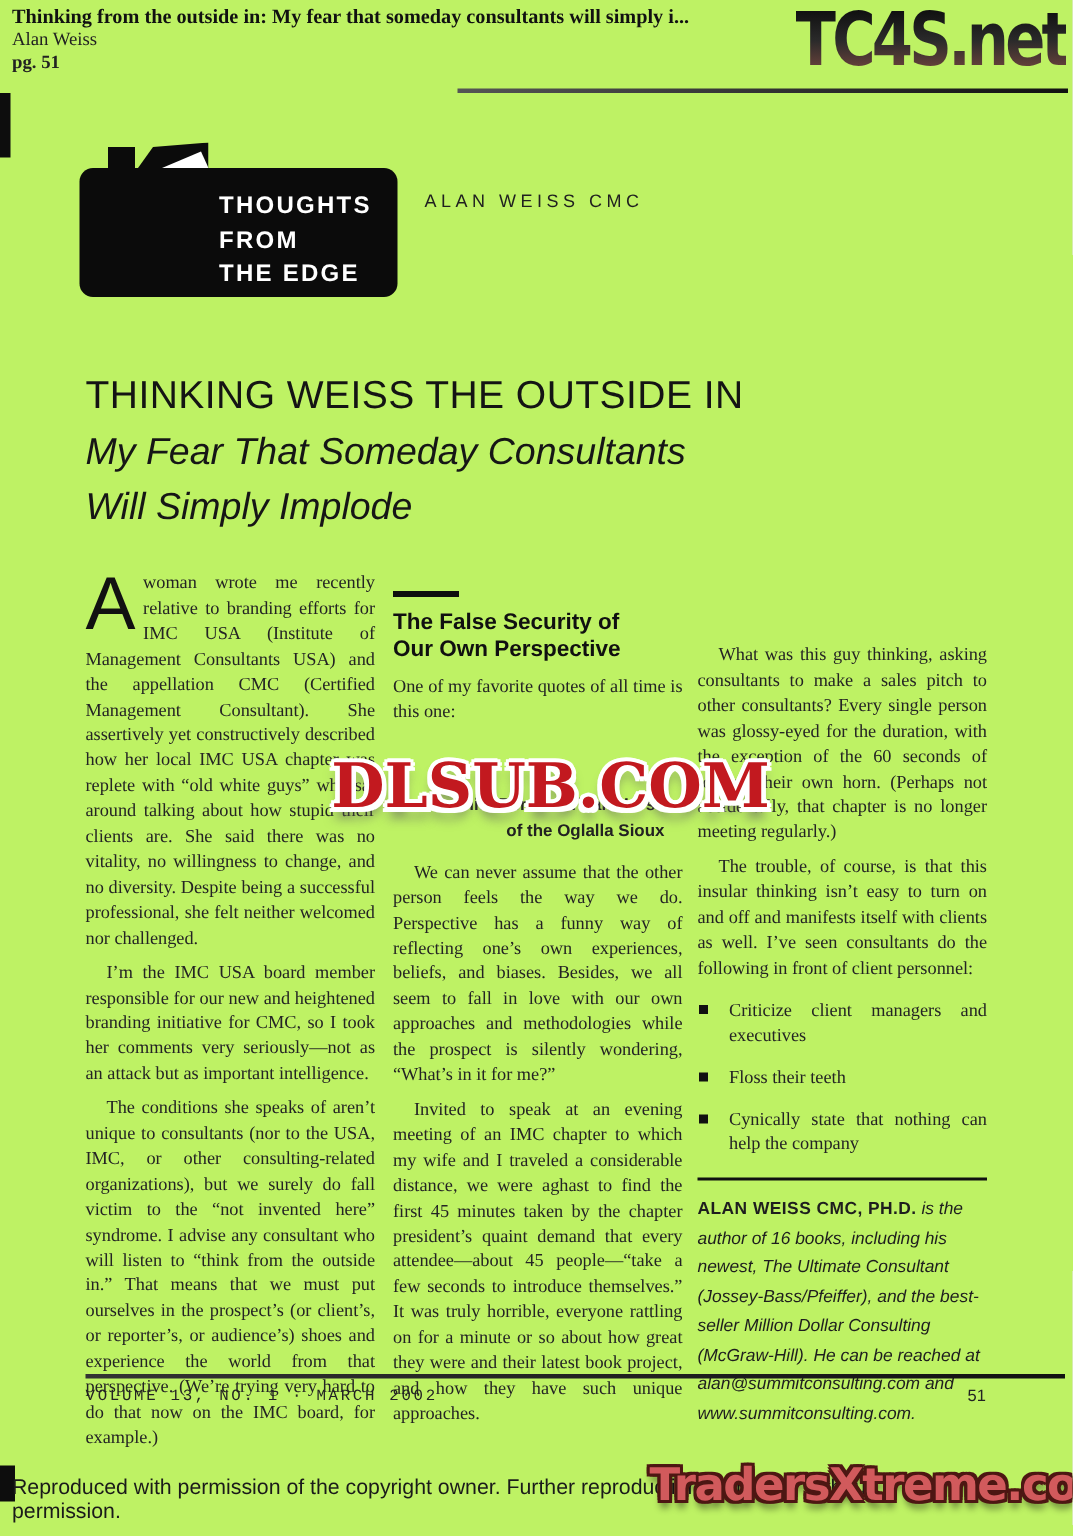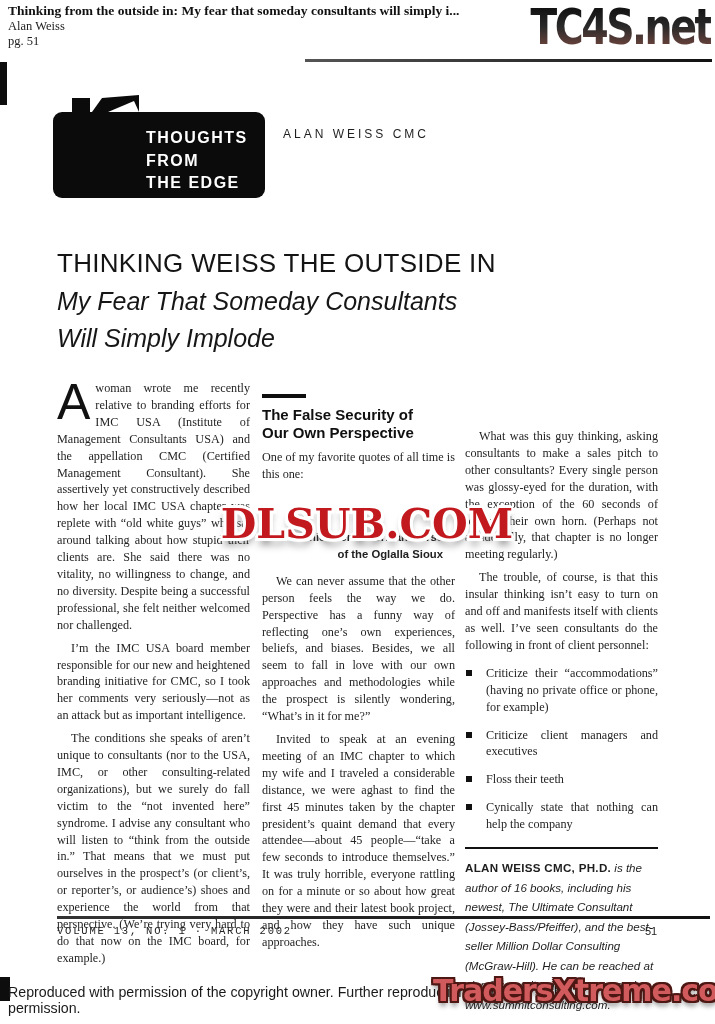--- a/index.html
+++ b/index.html
@@ -1,25 +1,25 @@
 <!DOCTYPE html>
 <html><head>
 <meta charset="utf-8">
 <style>
   html,body{margin:0;padding:0;background:#e8e8e8;}
-  .page{position:relative;width:715px;height:1024px;background:#ffffff;overflow:hidden;
+  .page{position:relative;width:715px;height:1024px;background:#bef264;overflow:hidden;
         font-family:"Liberation Serif",serif;color:#222;}
 
   
   .scan-header{position:absolute;left:8px;top:3px;width:500px;line-height:1.18;}
   .scan-title{font-family:"Liberation Serif",serif;font-weight:bold;font-size:13.5px;color:#111;}
   .scan-author{font-size:12.5px;}
   .scan-journal{font-size:12.5px;}
   .scan-journal em{font-style:italic;}
-  .scan-pg{font-size:12.5px;}
+  .scan-pg{font-size:12.5px;font-weight:bold;}
 
   .tc4s{position:absolute;right:4px;top:-2px;font-family:"DejaVu Sans",sans-serif;font-weight:bold;
         font-size:47px;letter-spacing:-3px;background:linear-gradient(#101010 15%,#2a2a2a 50%,#72463e 88%);
         -webkit-background-clip:text;background-clip:text;color:transparent;
         transform:scaleX(.84) scaleY(1.05);transform-origin:right top;}
 
   .top-rule{position:absolute;left:305px;top:59px;width:407px;height:3px;
             background:linear-gradient(to right,#555,#111);}
   .edge-bar-top{position:absolute;left:0;top:62px;width:7px;height:43px;background:#0d0d0d;}
 
@@ -149,21 +149,20 @@
       <div>of the Oglalla Sioux</div>
     </div>
     <p class="indent" style="margin-top:10px;">We can never assume that the other person feels the way we do. Perspective has a funny way of reflecting one’s own experiences, beliefs, and biases. Besides, we all seem to fall in love with our own approaches and methodologies while the prospect is silently wondering, “What’s in it for me?”</p>
     <p class="indent">Invited to speak at an evening meeting of an IMC chapter to which my wife and I traveled a considerable distance, we were aghast to find the first 45 minutes taken by the chapter president’s quaint demand that every attendee—about 45 people—“take a few seconds to introduce themselves.” It was truly horrible, everyone rattling on for a minute or so about how great they were and their latest book project, and how they have such unique approaches.</p>
   </div>
 
   <div class="col col3">
     <p class="indent">What was this guy thinking, asking consultants to make a sales pitch to other consultants? Every single person was glossy-eyed for the duration, with the exception of the 60 seconds of tooting their own horn. (Perhaps not accidentally, that chapter is no longer meeting regularly.)</p>
     <p class="indent">The trouble, of course, is that this insular thinking isn’t easy to turn on and off and manifests itself with clients as well. I’ve seen consultants do the following in front of client personnel:</p>
     <div class="bullets">
-      <div class="bullet"><span class="sq"></span><span>Criticize their “accommodations” (having no private office or phone, for example)</span></div>
       <div class="bullet"><span class="sq"></span><span>Criticize client managers and executives</span></div>
       <div class="bullet"><span class="sq"></span><span>Floss their teeth</span></div>
       <div class="bullet"><span class="sq"></span><span>Cynically state that nothing can help the company</span></div>
     </div>
     <div class="bio">
       <b>ALAN WEISS CMC, PH.D.</b><span> is the author of 16 books, including his newest, The Ultimate Consultant (Jossey-Bass/Pfeiffer), and the best-seller Million Dollar Consulting (McGraw-Hill). He can be reached at alan@summitconsulting.com and www.summitconsulting.com.</span>
     </div>
   </div>
 
   <div class="footer-rule"></div>

